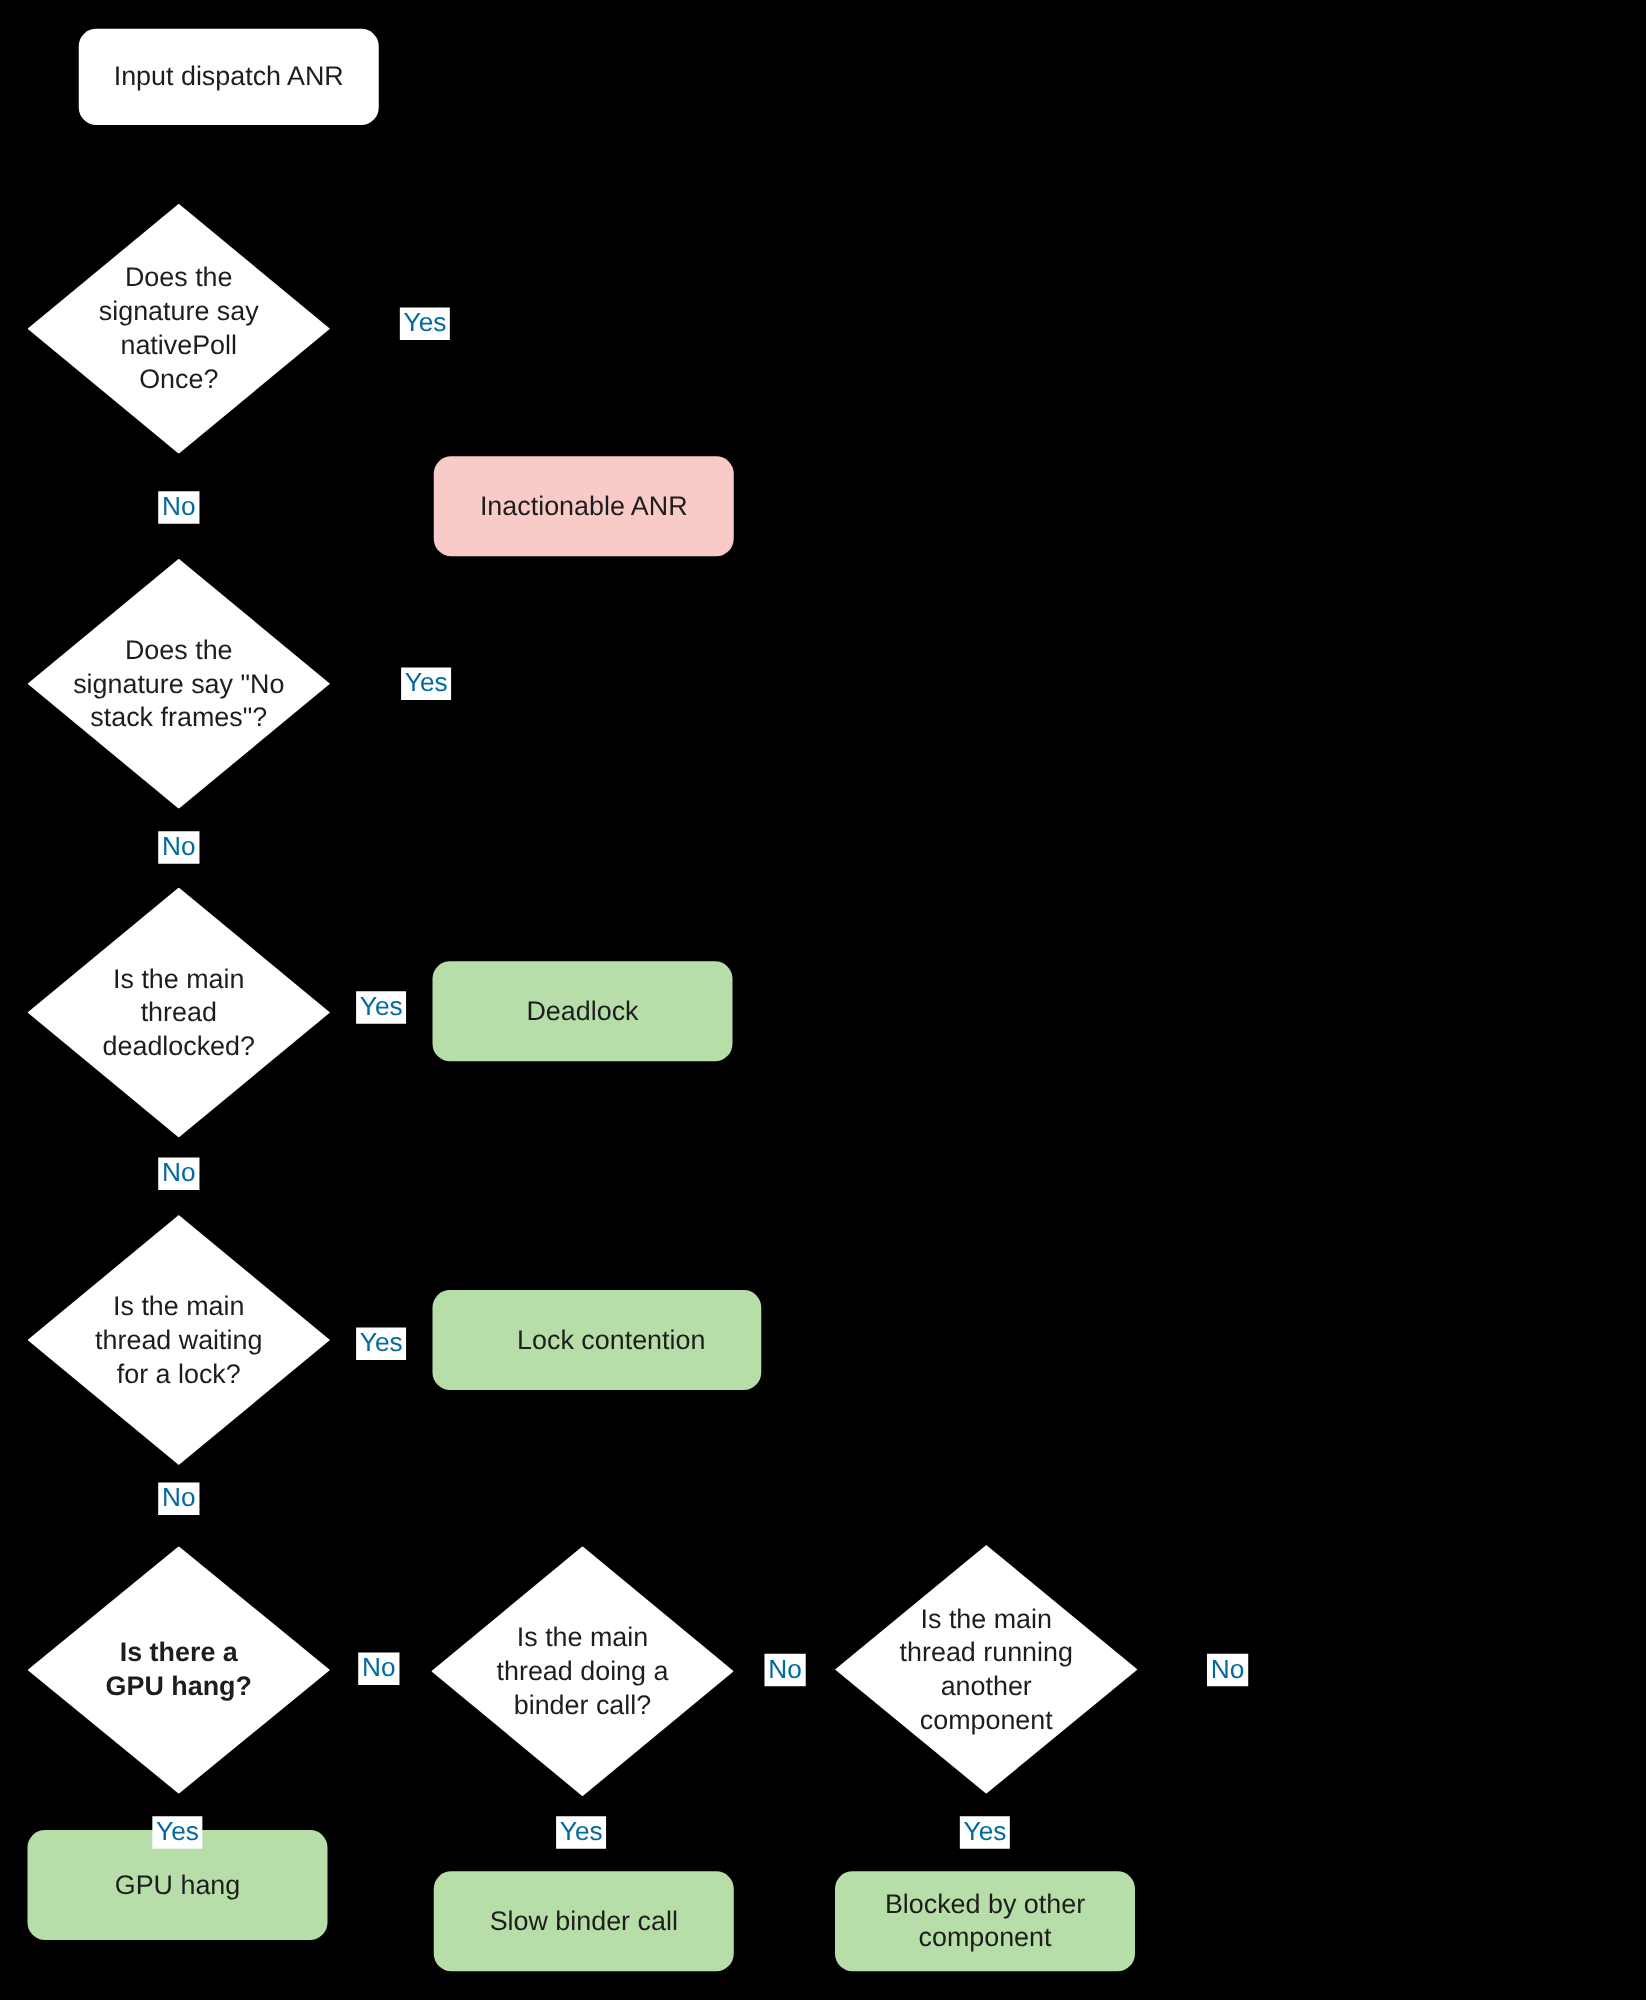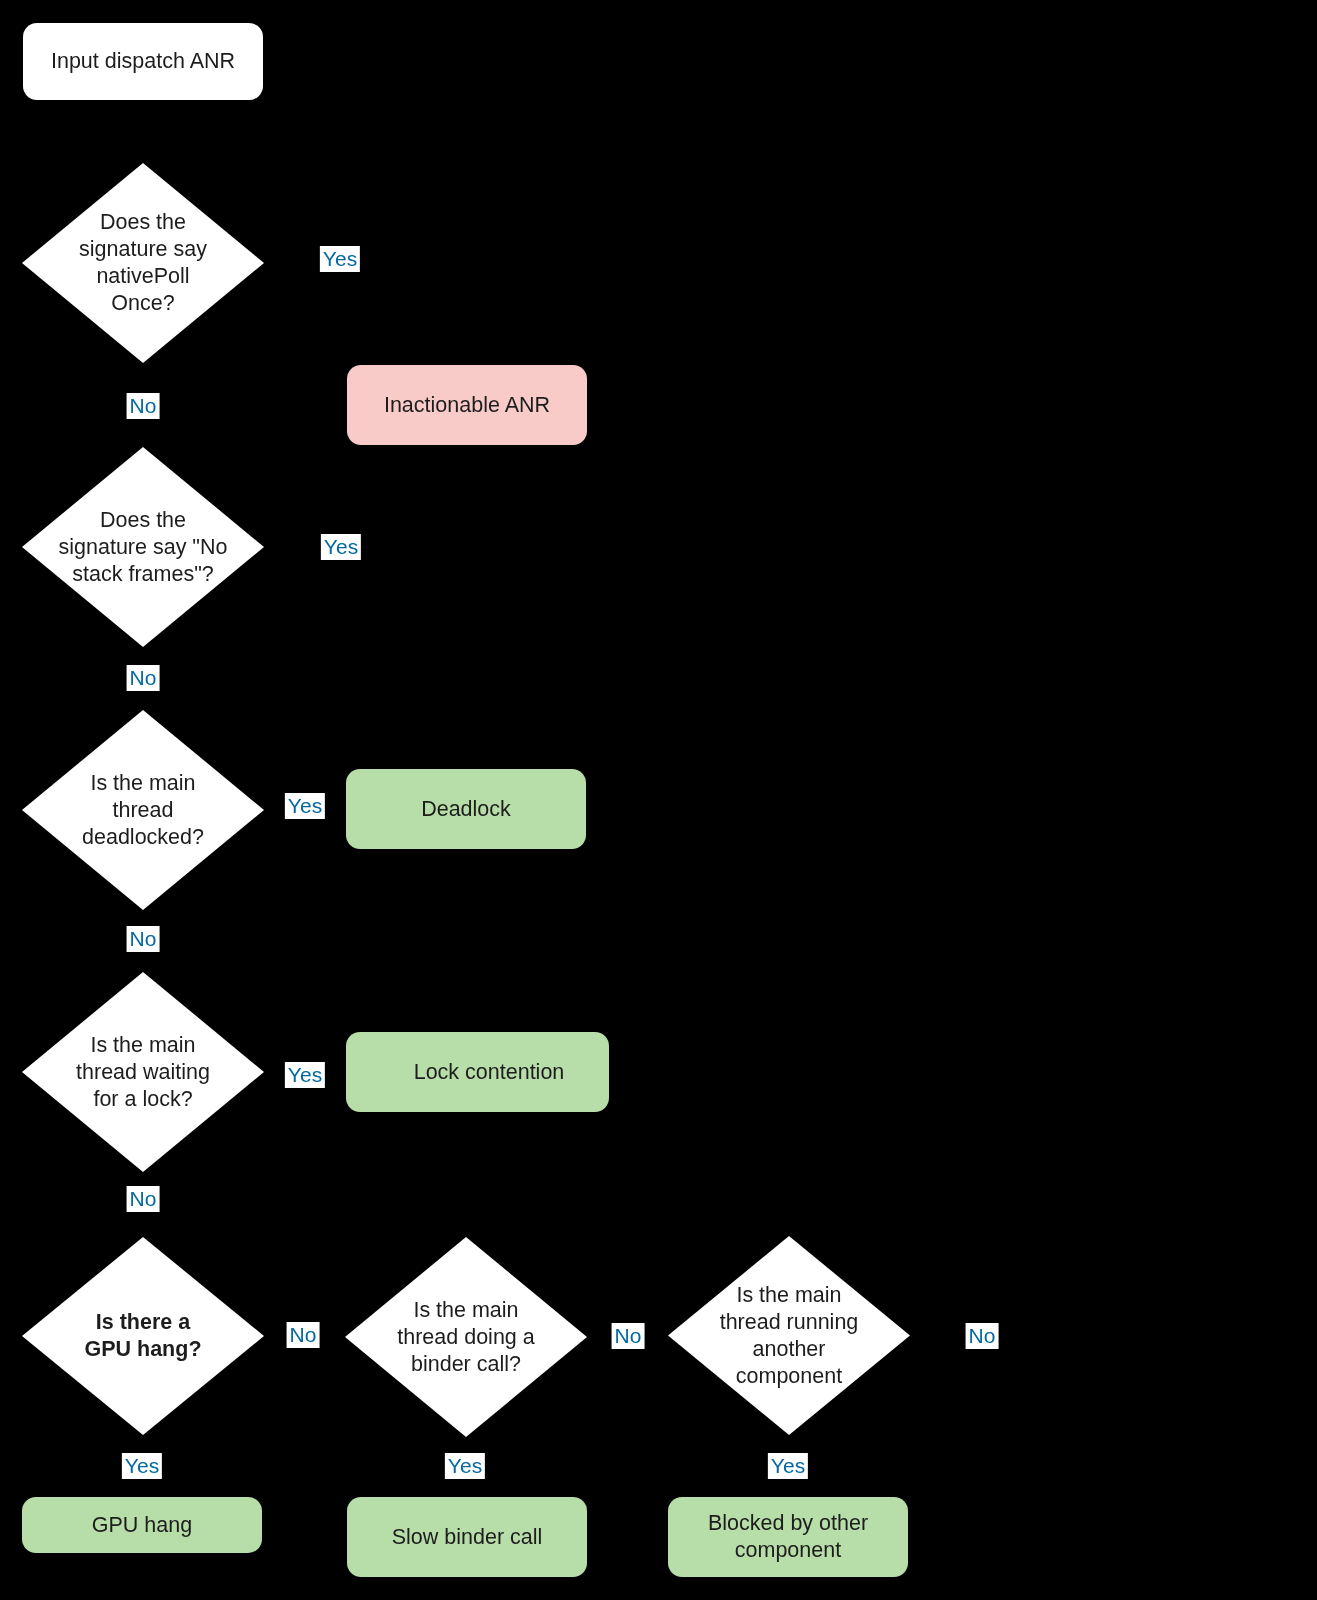--- a/index.html
+++ b/index.html
@@ -13,21 +13,21 @@
   }
   svg.connectors{position:absolute;left:0;top:0;width:1317px;height:1600px;}
   .node{
     position:absolute;
     display:flex;align-items:center;justify-content:center;
     text-align:center;
     font-size:21.5px;line-height:27px;
     white-space:pre-line;
   }
   .rect{border-radius:14px;}
-  .start-node{background:var(--node-white,#fff);}
+  .start-node{background:var(--node-white,#fff);margin-left:40px;}
   .good{background:var(--terminal-green,#b7dda8);}
   .bad{background:var(--terminal-pink,#f9cbc8);}
   .diamond{
     background:var(--node-white,#fff);
     clip-path:polygon(50% 0%,100% 50%,50% 100%,0% 50%);
   }
   .chip{
     position:absolute;
     transform:translate(-50%,-50%);
     background:var(--node-white,#fff);
@@ -42,21 +42,21 @@
   .pos-d2{left:22px;top:447px;width:242px;height:200px;}
   .pos-d3{left:22px;top:710px;width:242px;height:200px;}
   .pos-d4{left:22px;top:972px;width:242px;height:200px;}
   .pos-d5{left:22px;top:1237px;width:242px;height:198px;font-weight:bold;}
   .pos-d6{left:345px;top:1237px;width:242px;height:200px;}
   .pos-d7{left:668px;top:1236px;width:242px;height:199px;}
   .pos-inactionable{left:347px;top:365px;width:240px;height:80px;}
   .pos-deadlock{left:346px;top:769px;width:240px;height:80px;}
   .pos-lock{left:346px;top:1032px;width:240px;height:80px;padding-left:23px;}
   .pos-generic{left:1055px;top:1295px;width:240px;height:80px;}
-  .pos-gpu{left:22px;top:1497px;width:240px;height:56px;}
+  .pos-gpu{left:22px;top:1464px;width:240px;height:88px;}
   .pos-slow{left:347px;top:1497px;width:240px;height:80px;}
   .pos-blocked{left:668px;top:1497px;width:240px;height:80px;}
   
   .pos-yes-d1{left:340px;top:259px;}
   .pos-no-d1{left:143px;top:406px;}
   .pos-yes-d2{left:341px;top:547px;}
   .pos-no-d2{left:143px;top:678px;}
   .pos-yes-d3{left:305px;top:806px;}
   .pos-no-d3{left:143px;top:939px;}
   .pos-yes-d4{left:305px;top:1075px;}

